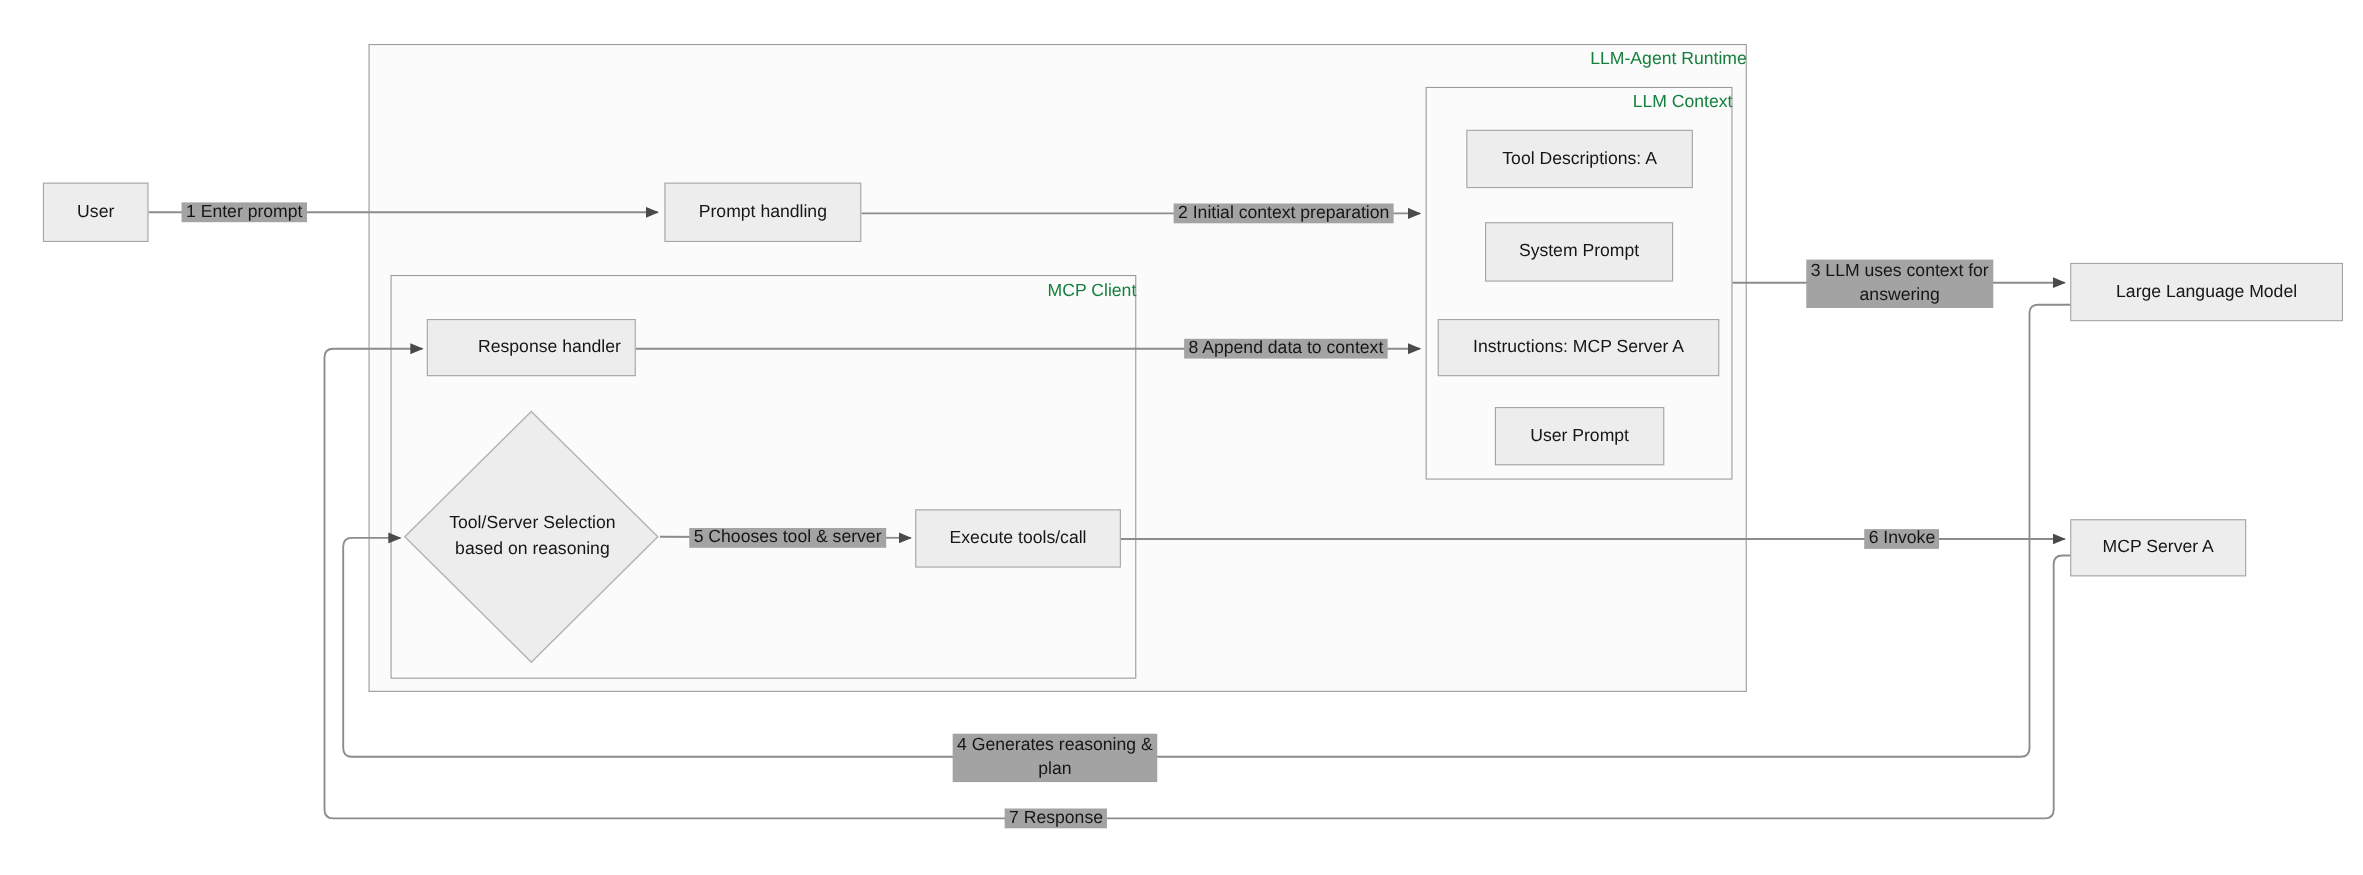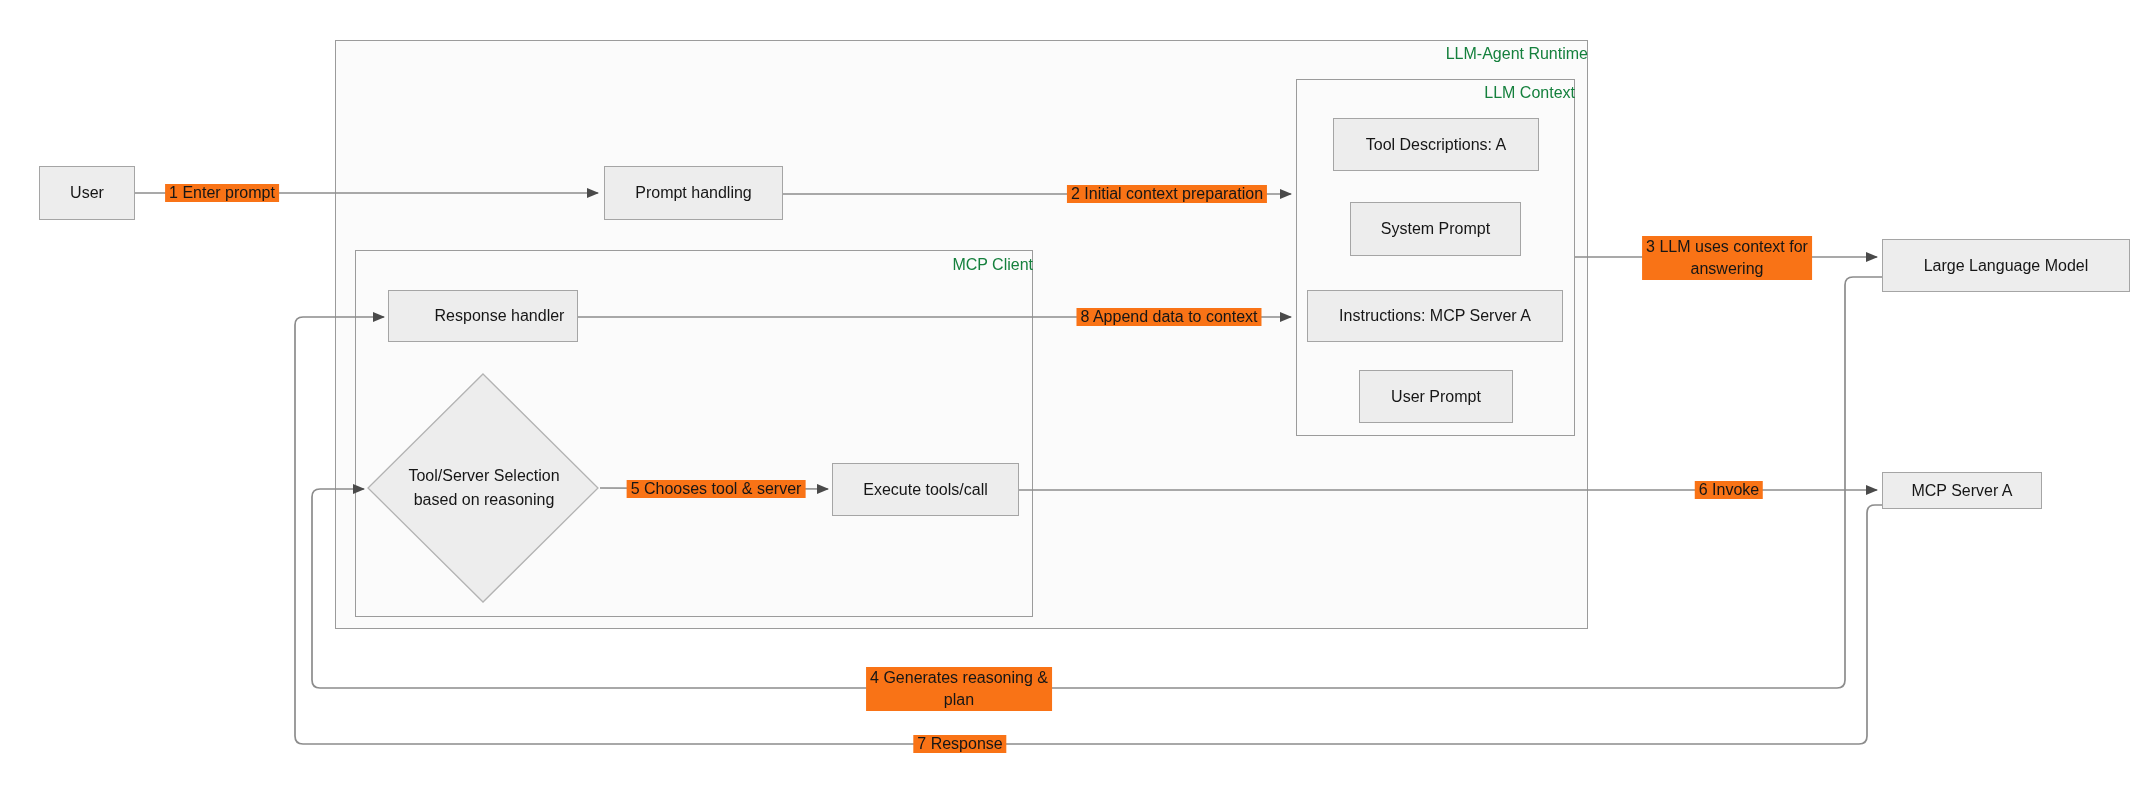--- a/index.html
+++ b/index.html
@@ -19,21 +19,21 @@
     display:flex;align-items:center;justify-content:center;text-align:center;
     font-size:16px;color:#161616;z-index:3;
   }
   .diamond-svg{position:absolute;z-index:3;}
   .diamond-label{
     position:absolute;z-index:3;display:flex;flex-direction:column;align-items:center;justify-content:center;
     font-size:16px;line-height:24px;text-align:center;color:#161616;
   }
   .edge-label{
     position:absolute;z-index:4;transform:translate(-50%,-50%);
-    background:#f97316;padding:0 4px;font-size:16px;white-space:nowrap;color:#161616;
+    background:#a3a3a3;padding:0 4px;font-size:16px;white-space:nowrap;color:#161616;
   }
   .edge-label.two-line{white-space:normal;text-align:center;line-height:22px;}
 </style>
 </head>
 <body>
 
 <div id="stage">
 
   <div class="container-box" style="left:335px;top:40px;width:1253px;height:589px;"></div>
   <div class="container-title" style="left:335px;top:45px;width:1253px;">LLM-Agent Runtime</div>
@@ -81,21 +81,21 @@
   <div class="node" style="left:1333px;top:118px;width:206px;height:53px;">Tool Descriptions: A</div>
 
   <div class="node" style="left:1350px;top:202px;width:171px;height:54px;">System Prompt</div>
 
   <div class="node" style="left:1307px;top:290px;width:256px;height:52px;">Instructions: MCP Server A</div>
 
   <div class="node" style="left:1359px;top:370px;width:154px;height:53px;">User Prompt</div>
 
   <div class="node" style="left:1882px;top:239px;width:248px;height:53px;">Large Language Model</div>
 
-  <div class="node" style="left:1882px;top:472px;width:160px;height:37px;text-align:center;">MCP Server A</div>
+  <div class="node" style="left:1882px;top:472px;width:160px;height:52px;text-align:center;">MCP Server A</div>
 
   <div class="edge-label" style="left:222px;top:193px;">1 Enter prompt</div>
 
   <div class="edge-label" style="left:1167px;top:194px;">2 Initial context preparation</div>
 
   <div class="edge-label two-line" style="left:1727px;top:258px;">
     <div>3 LLM uses context for</div>
     <div>answering</div>
   </div>
 

